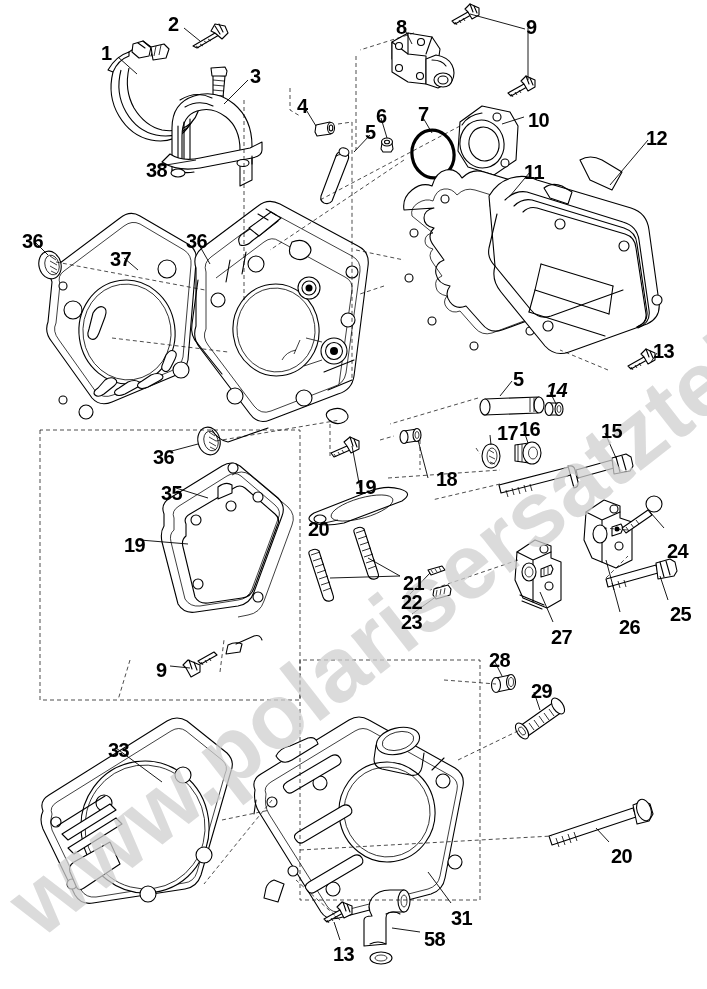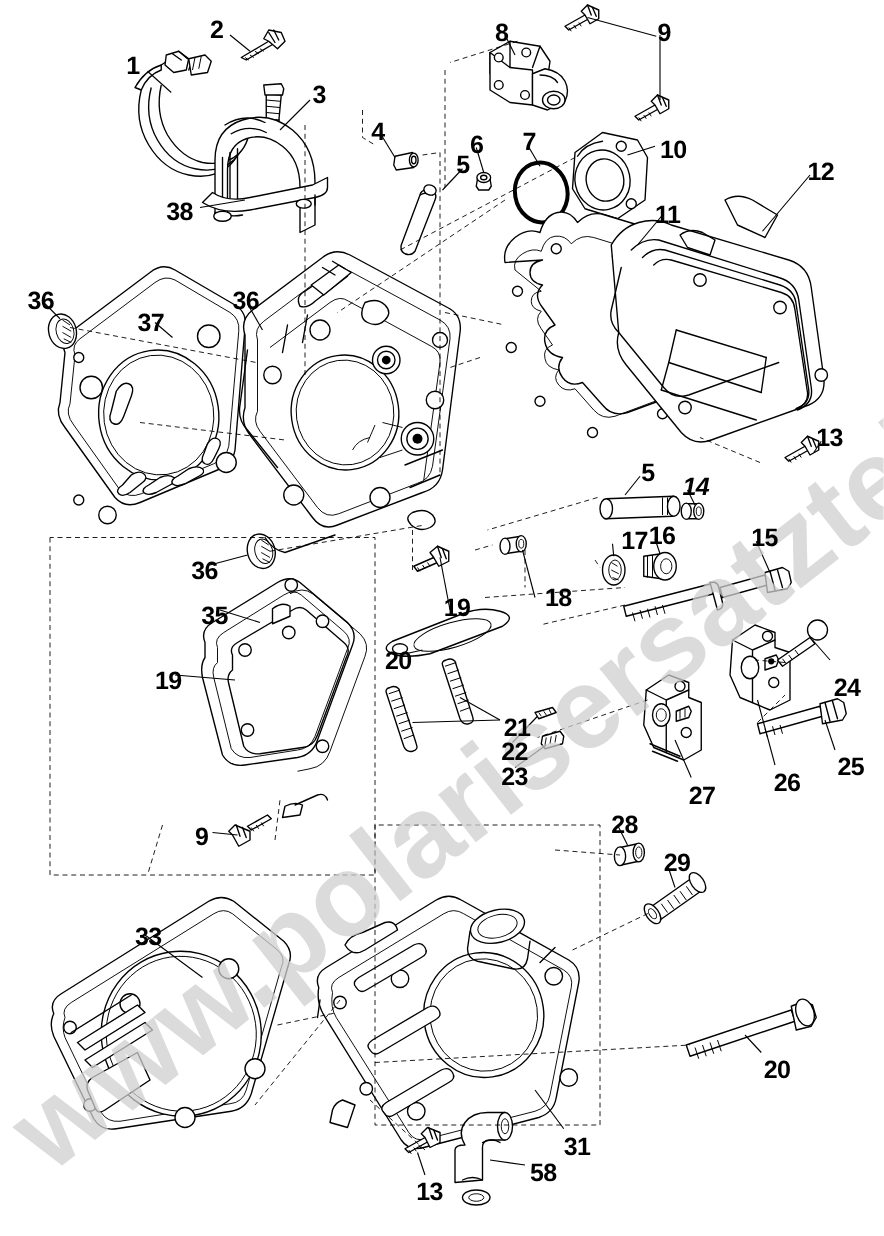--- a/index.html
+++ b/index.html
@@ -586,19 +586,19 @@
       <div class="callout" style="left: 611px; top: 846px;">20</div>
       <div class="callout" style="left: 451px; top: 908px;">31</div>
       <div class="callout" style="left: 424px; top: 929px;">58</div>
       <div class="callout" style="left: 108px; top: 740px;">33</div>
       <div class="callout" style="left: 124px; top: 535px;">19</div>
       <div class="callout" style="left: 161px; top: 483px;">35</div>
       <div class="callout" style="left: 22px; top: 231px;">36</div>
       <div class="callout" style="left: 186px; top: 231px;">36</div>
       <div class="callout" style="left: 153px; top: 447px;">36</div>
       <div class="callout" style="left: 110px; top: 249px;">37</div>
-      <div class="callout" style="left: 133px; top: 160px;">38</div>
+      <div class="callout" style="left: 146px; top: 160px;">38</div>
       <div class="callout" style="left: 156px; top: 660px;">9</div>
       <div class="callout" style="left: 333px; top: 944px;">13</div>
       <div class="callout" style="left: 513px; top: 369px;">5</div>
     </div>
 
 </div>
 
 </body></html>

